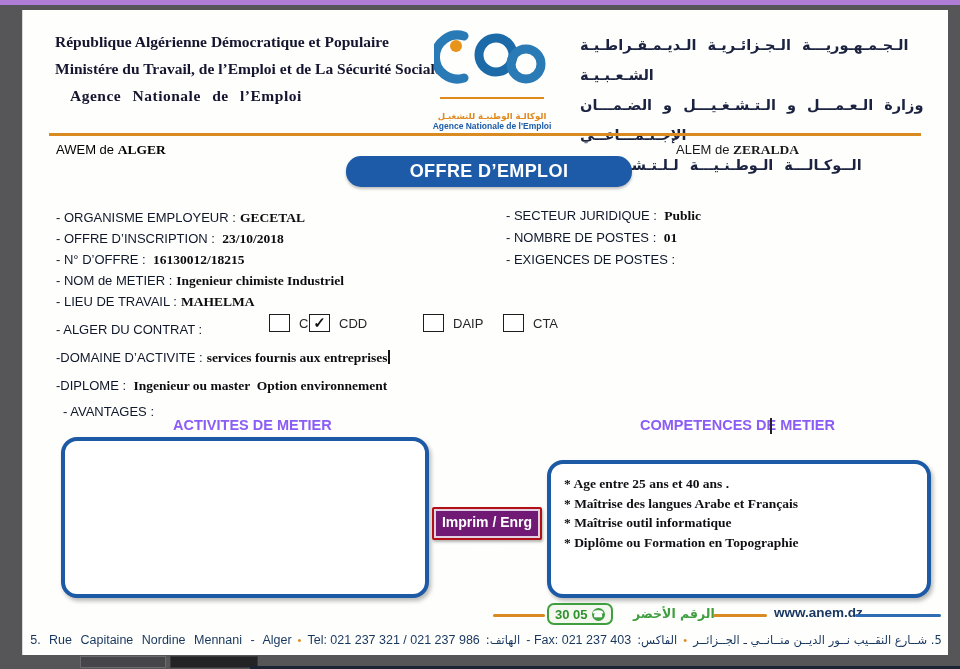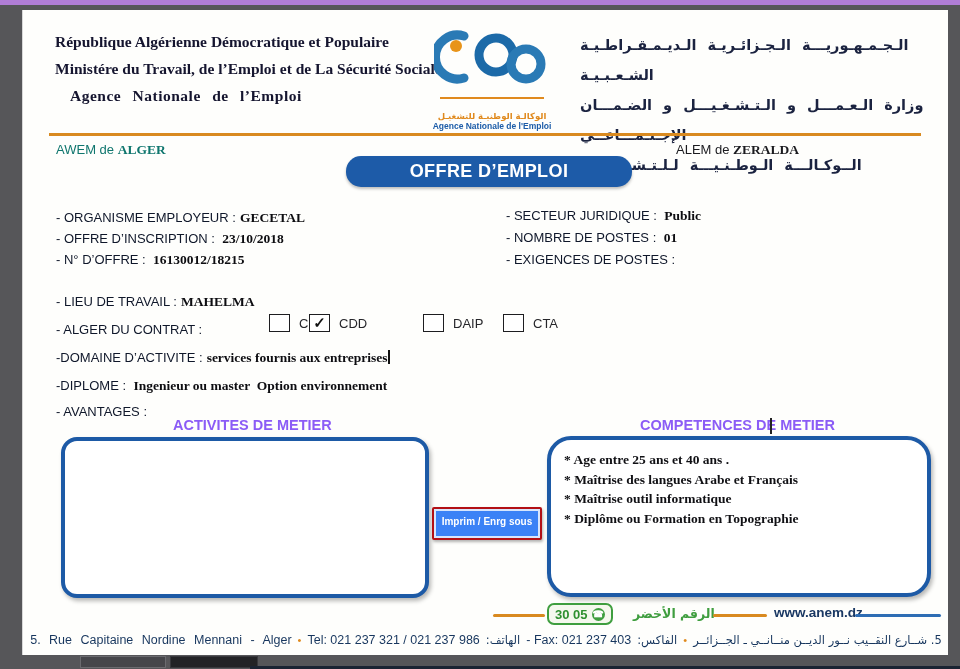--- a/index.html
+++ b/index.html
@@ -12,42 +12,42 @@
   .hdr-fr { position:absolute; left:32px; top:18px; font-family:"Liberation Serif",serif; font-weight:bold; color:#15152f; font-size:15.5px; line-height:27px; }
   .hdr-fr .l3 { word-spacing:7px; letter-spacing:0.5px;margin-left:15px; }
   .hdr-ar { position:absolute; right:8px; top:20px; width:360px; text-align:left; direction:rtl; font-family:"DejaVu Sans",sans-serif; font-weight:bold; color:#1b2340; font-size:14.5px; line-height:30px; word-spacing:6px; }
   .logo { position:absolute; left:408px; top:18px; width:122px; text-align:center; }
   .logo-line { width:104px; height:2px; background:#e08a1e; margin:3px auto 2px; }
   .logo-ar { font-family:"DejaVu Sans",sans-serif; font-size:8.5px; color:#e08a1e; font-weight:bold; direction:rtl;margin-top:12px; }
   .logo-fr { font-size:8.5px; color:#1c5ca8; font-weight:bold; }
 
   .rule-orange { position:absolute; left:26px; top:123px; width:872px; height:3px; background:#d98a20; }
 
-  .awem { position:absolute; left:33px; top:132px; font-size:13px; color:#0f766e; }
+  .awem { position:absolute; left:33px; top:132px; font-size:13px; color:#000000; }
   .alem { position:absolute; left:653px; top:132px; font-size:13px; color:#1b1b1f; }
   .awem b, .alem b { font-family:"Liberation Serif",serif; font-size:13.5px; }
 
   .title-btn { position:absolute; left:323px; top:146px; width:286px; height:31px; background:#1d5ba8; border-radius:15px; color:#fff; font-weight:bold; font-size:18px; letter-spacing:0.4px; text-align:center; line-height:31px; box-shadow:0 2px 3px rgba(0,0,0,.25); }
 
   .row { position:absolute; white-space:nowrap; }
   .label { font-size:13px; color:#0f172a;text-align:center; }
   .value { font-family:"Liberation Serif",serif; font-weight:bold; font-size:13.5px; color:#0d0d11; white-space:pre; margin-left:4px; }
 
   .opt { position:absolute; display:flex; align-items:center; }
   .cbx { display:inline-flex; width:21px; height:18px; border:1.6px solid #1d1d20; background:#fff; align-items:center; justify-content:center; font-weight:bold; font-size:15px; color:#111; }
   .opt .olabel { margin-left:9px; font-size:13px; color:#26262a; }
 
   .caret { display:inline-block; width:1.5px; height:14px; background:#111; vertical-align:-2px; margin-left:1px; }
 
   .sec-title { position:absolute; font-weight:bold; font-size:14.5px; color:#8b5cf6; }
   .box { position:absolute; border:4px solid #1d5aa6; border-radius:16px; background:#fff; box-shadow:2px 3px 4px rgba(0,0,0,.28); }
   .comp-lines { padding:10px 8px 0 13px; font-family:"Liberation Serif",serif; font-weight:bold; font-size:13.5px; color:#101014; line-height:19.5px; }
   .hdr-caret { position:absolute; left:747px; top:408px; width:1.5px; height:16px; background:#222; }
 
-  .print-btn { position:absolute; left:409px; top:497px; width:110px; height:33px; background:#3b82f6; border:2px solid #b31015; box-shadow:inset 0 0 0 2px rgba(255,255,255,.8), 1px 2px 3px rgba(0,0,0,.3); color:#fff; font-weight:bold; font-size:10px; text-align:center; line-height:26px; z-index:5; border-radius:2px; }
+  .print-btn { position:absolute; left:409px; top:497px; width:110px; height:33px; background:#701a75; border:2px solid #b31015; box-shadow:inset 0 0 0 2px rgba(255,255,255,.8), 1px 2px 3px rgba(0,0,0,.3); color:#fff; font-weight:bold; font-size:14px; text-align:center; line-height:26px; z-index:5; border-radius:2px; }
 
   .dash { position:absolute; height:3px; top:604px; border-radius:2px; }
   .dash.o1 { left:470px; width:52px; background:#d98a20; }
   .dash.o2 { left:690px; width:54px; background:#d98a20; }
   .dash.b1 { left:832px; width:86px; background:#2e6db4; }
   .green-badge { position:absolute; left:524px; top:593px; height:22px; padding:0 6px; display:flex; align-items:center; gap:4px; border:2px solid #3f9e3f; border-radius:7px; background:#f5f8ee; color:#2f9030; font-weight:bold; font-size:13px; }
   .phone-ico { width:13px; height:13px; border-radius:50%; background:#3f9e3f; color:#fff; font-size:9px; line-height:13px; text-align:center; }
   .green-label { position:absolute; left:610px; top:596px; direction:rtl; font-family:"DejaVu Sans",sans-serif; font-weight:bold; font-size:12.5px; color:#3f9e3f; }
   .website { position:absolute; left:751px; top:595px; font-weight:bold; font-size:13.5px; color:#1a3863; }
 
@@ -102,20 +102,23 @@
 
     <div class="row" style="left:33px; top:198px;">
       <span class="label">- ORGANISME EMPLOYEUR :</span><span class="value">GECETAL</span>
     </div>
     <div class="row" style="left:33px; top:219px;">
       <span class="label">- OFFRE D’INSCRIPTION :</span><span class="value"> 23/10/2018</span>
     </div>
     <div class="row" style="left:33px; top:240px;">
       <span class="label">- N° D’OFFRE :</span><span class="value"> 16130012/18215</span>
     </div>
+    <div class="row" style="left:33px; top:261px;">
+      <span class="label">- NOM de METIER :</span><span class="value">Ingenieur chimiste Industriel</span>
+    </div>
     <div class="row" style="left:33px; top:282px;">
       <span class="label">- LIEU DE TRAVAIL :</span><span class="value">MAHELMA</span>
     </div>
 
     <div class="row" style="left:483px; top:196px;">
       <span class="label">- SECTEUR JURIDIQUE :</span><span class="value"> Public</span>
     </div>
     <div class="row" style="left:483px; top:218px;">
       <span class="label">- NOMBRE DE POSTES :</span><span class="value"> 01</span>
     </div>
@@ -142,30 +145,30 @@
       <span class="cbx"></span>
       <span class="olabel">CTA</span>
     </div>
 
     <div class="row" style="left:33px; top:338px;">
       <span class="label">-DOMAINE D’ACTIVITE :</span><span class="value">services fournis aux entreprises</span><span class="caret"></span>
     </div>
     <div class="row" style="left:33px; top:366px;">
       <span class="label">-DIPLOME :</span><span class="value"> Ingenieur ou master  Option environnement</span>
     </div>
-    <div class="row" style="left:33px; top:392px;">
+    <div class="row" style="left:40px; top:392px;">
       <span class="label">- AVANTAGES :</span>
     </div>
 
     <div class="sec-title" style="left:150px; top:407px;">ACTIVITES DE METIER</div>
     <div class="sec-title" style="left:617px; top:407px;">COMPETENCES DE METIER</div>
     <div class="hdr-caret"></div>
 
     <div class="box" style="left:38px; top:427px; width:368px; height:161px;"></div>
-    <div class="box" style="left:524px; top:426px; width:384px; height:161px;border-radius:24px;">
+    <div class="box" style="left:524px; top:450px; width:384px; height:138px;">
       <div class="comp-lines">
         <div>* Age entre 25 ans et 40 ans .</div>
         <div>* Maîtrise des langues Arabe et Français</div>
         <div>* Maîtrise outil informatique</div>
         <div>* Diplôme ou Formation en Topographie</div>
       </div>
     </div>
 
     <div class="print-btn">Imprim / Enrg sous</div>
 

